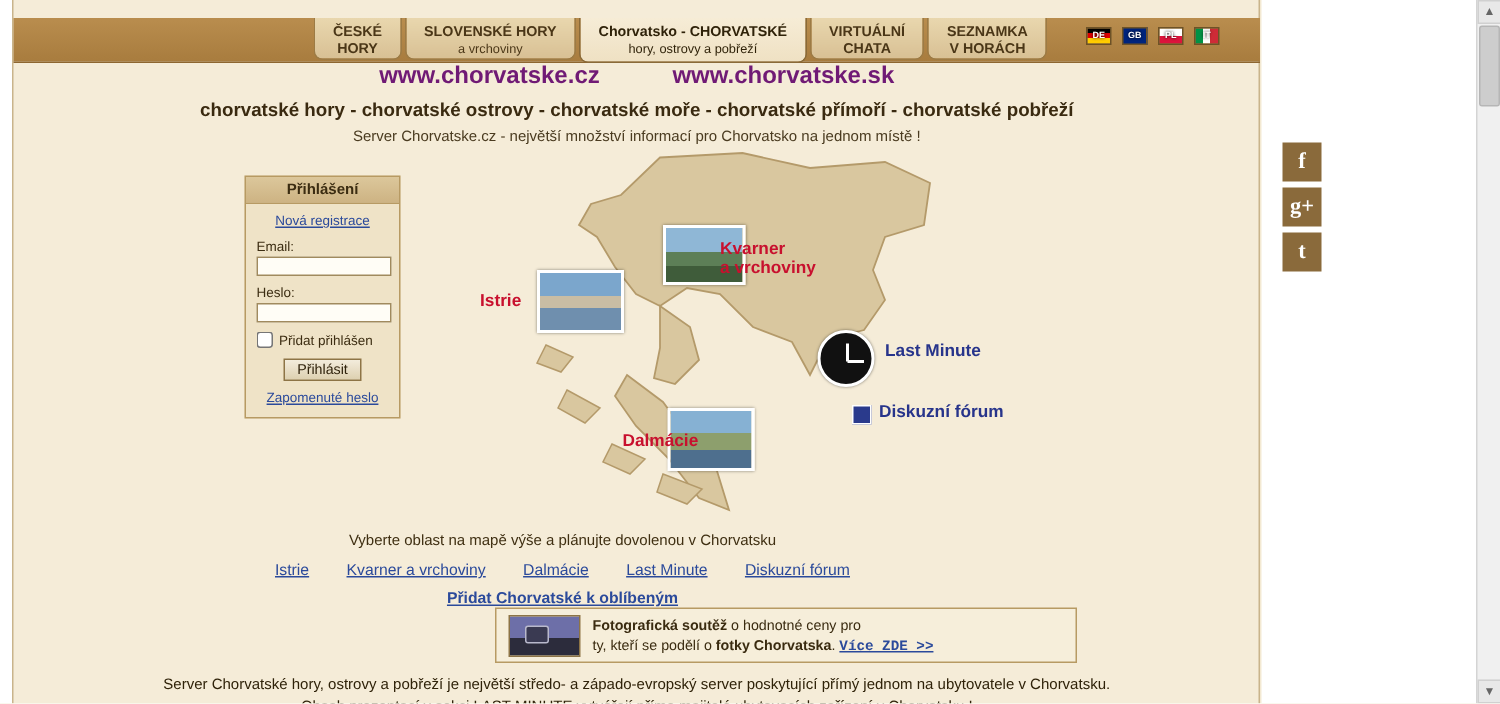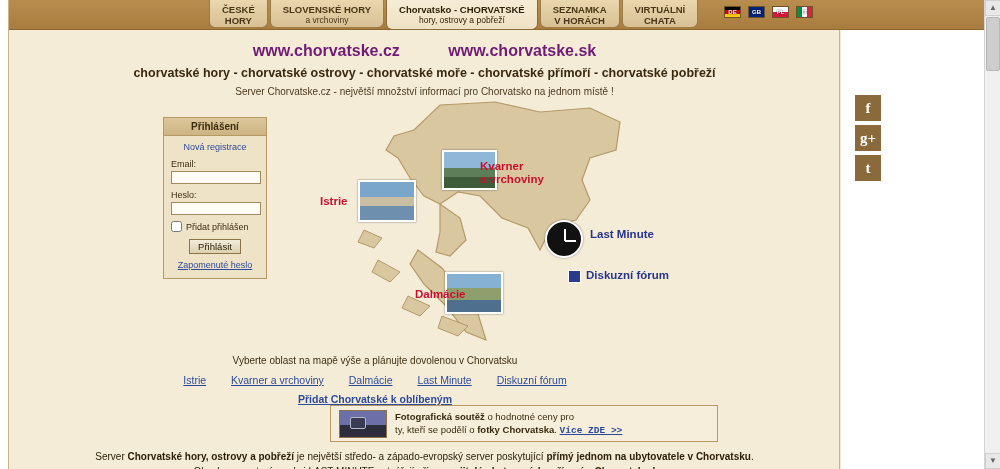--- a/index.html
+++ b/index.html
@@ -43,21 +43,21 @@
   .scrollbar .arrow-up, .scrollbar .arrow-down {
     position: absolute; left: 0; width: 16px; height: 16px;
     background: #e8e8e8; border: 1px solid #d0d0d0;
     font-size: 8px; line-height: 14px; text-align: center; color: #666;
   }
   .scrollbar .arrow-up { top: 0; }
   .scrollbar .arrow-down { bottom: 0; }
 
   
   .topbar {
-    position: absolute; left: 9px; top: 0; width: 992px; height: 30px;
+    position: absolute; left: 9px; top: 12px; width: 831px; height: 30px;
     background: linear-gradient(#b98d4e, #a87c3e);
     border-bottom: 1px solid #8d6630;
   }
   .nav {
     position: absolute; left: 200px; top: 0; height: 30px;
     display: flex; gap: 2px; align-items: flex-start;
   }
   .nav-tab {
     height: 28px; padding: 2px 12px 0 12px;
     background: linear-gradient(#e9d7ae, #d8c094);
@@ -136,21 +136,21 @@
   .login .title {
     background: linear-gradient(#dcc79b, #cdb383);
     border-bottom: 1px solid #b79a63;
     font-size: 10px; font-weight: bold; text-align: center; padding: 3px 0;
     color: #3b2c11;
   }
   .login .body { padding: 6px 7px 8px 7px; }
   .login .reg {
     text-align: center; margin-bottom: 7px;
   }
-  .login .reg a { color: #2b4a9b; font-size: 9px; cursor: pointer; }
+  .login .reg a { color: #2b4a9b; text-decoration: underline; font-size: 9px; cursor: pointer; }
   .login label { display: block; font-size: 9px; margin-bottom: 2px; color: #3c2d12; }
   .login input[type=text], .login input[type=password] {
     width: 90px; height: 13px; border: 1px solid #a08a5e; background: #fffdf6;
     font-size: 9px; padding: 0 2px; margin-bottom: 6px;
   }
   .login .chk { display: flex; align-items: center; gap: 4px; margin-bottom: 7px; }
   .login .chk input { width: 11px; height: 11px; margin: 0; }
   .login .chk span { font-size: 9px; }
   .login .btnrow { text-align: center; margin-bottom: 6px; }
   .login button {
@@ -226,21 +226,21 @@
   }
   .promo .txt { font-size: 9.5px; color: #3a2b10; line-height: 13px; }
   .promo .txt b { font-weight: bold; }
   .promo .txt a { color: #2b4a9b; text-decoration: underline; font-weight: bold; cursor: pointer; font-family: Liberation Mono, monospace; }
 
   
   .footer {
     position: absolute; left: 9px; top: 449px; width: 831px; text-align: center;
     font-size: 10px; color: #2f2209; line-height: 15px;
   }
-  .footer b { font-weight: bold; }
+  .footer b { font-weight: normal; }
 </style>
 </head>
 <body>
 
 <div id="page">
 
   <div class="left-frame"></div>
   <div class="outer-border"></div>
   <div class="right-gutter"></div>
 
@@ -256,27 +256,27 @@
         <div>SLOVENSKÉ HORY</div>
         <div class="l2">a vrchoviny</div>
       </div>
 
       <div class="nav-tab active">
         <div>Chorvatsko - CHORVATSKÉ</div>
         <div class="l2">hory, ostrovy a pobřeží</div>
       </div>
 
       <div class="nav-tab">
+        <div>VIRTUÁLNÍ</div>
+        <div>CHATA</div>
+      </div>
+
+      <div class="nav-tab">
         <div>SEZNAMKA</div>
         <div>V HORÁCH</div>
-      </div>
-
-      <div class="nav-tab">
-        <div>VIRTUÁLNÍ</div>
-        <div>CHATA</div>
       </div>
     </div>
 
     <div class="flags">
       <div class="flag f-de">
           <span class="lbl">DE</span>
         </div>
       <div class="flag f-gb">
           <span class="lbl">GB</span>
         </div>

